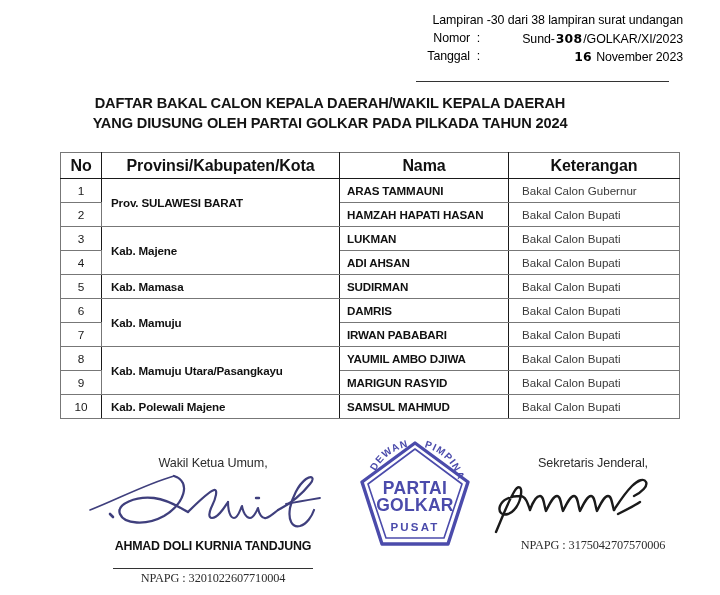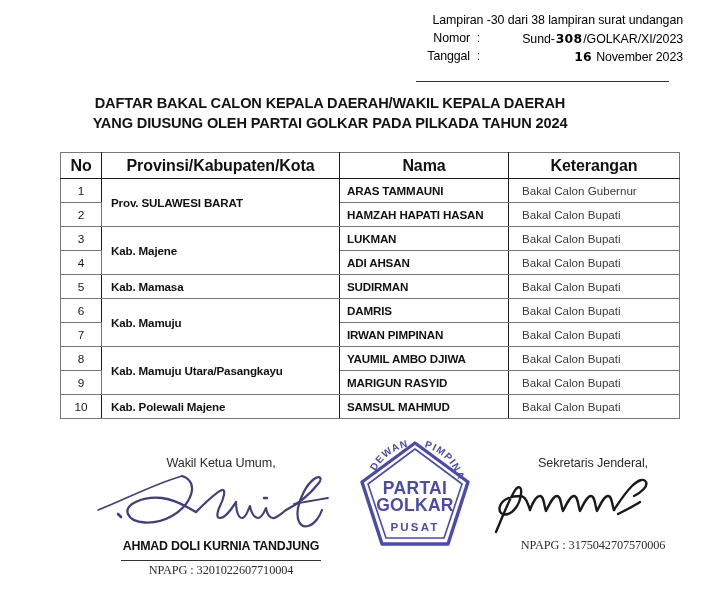--- a/index.html
+++ b/index.html
@@ -146,42 +146,42 @@
     left: 0;
     top: 448px;
     width: 720px;
     height: 140px;
   }
   .sig-block {
     position: absolute;
     text-align: center;
     width: 250px;
   }
-  .sig-left  { left: 96px; top: 8px; text-align: center; }
+  .sig-left  { left: 88px; top: 8px; text-align: center; }
   .sig-right { left: 468px; top: 8px; }
 
   .sig-role {
     font-size: 12.6px;
     color: #2c2c2c;
     letter-spacing: -0.1px;
     height: 18px;
   }
   .sig-scribble {
     height: 62px;
     position: relative;
   }
   .sig-scribble svg { display: block; }
 
   .sig-name {
     font-size: 12.4px;
     font-weight: 700;
     color: #111;
     letter-spacing: -0.2px;
     display: inline-block;
-    padding: 0 2px 7px 2px;
+    padding: 0 2px 15px 2px;
     border-bottom: 1.4px solid #333;
     position: relative;
     z-index: 3;
   }
   .sig-npapg {
     font-size: 12.3px;
     color: #2c2c2c;
     margin-top: 2px;
     letter-spacing: -0.1px;
     font-family: Liberation Serif, serif;
@@ -273,21 +273,21 @@
           <td class="cell-ket">Bakal Calon Bupati</td>
         </tr>
         <tr>
           <td class="cell-no">6</td>
           <td class="cell-wilayah" rowspan="2">Kab. Mamuju</td>
           <td class="cell-nama">DAMRIS</td>
           <td class="cell-ket">Bakal Calon Bupati</td>
         </tr>
         <tr>
           <td class="cell-no">7</td>
-          <td class="cell-nama">IRWAN PIMPINAN</td>
+          <td class="cell-nama">IRWAN PABABARI</td>
           <td class="cell-ket">Bakal Calon Bupati</td>
         </tr>
         <tr>
           <td class="cell-no">8</td>
           <td class="cell-wilayah" rowspan="2">Kab. Mamuju Utara/Pasangkayu</td>
           <td class="cell-nama">YAUMIL AMBO DJIWA</td>
           <td class="cell-ket">Bakal Calon Bupati</td>
         </tr>
         <tr>
           <td class="cell-no">9</td>

